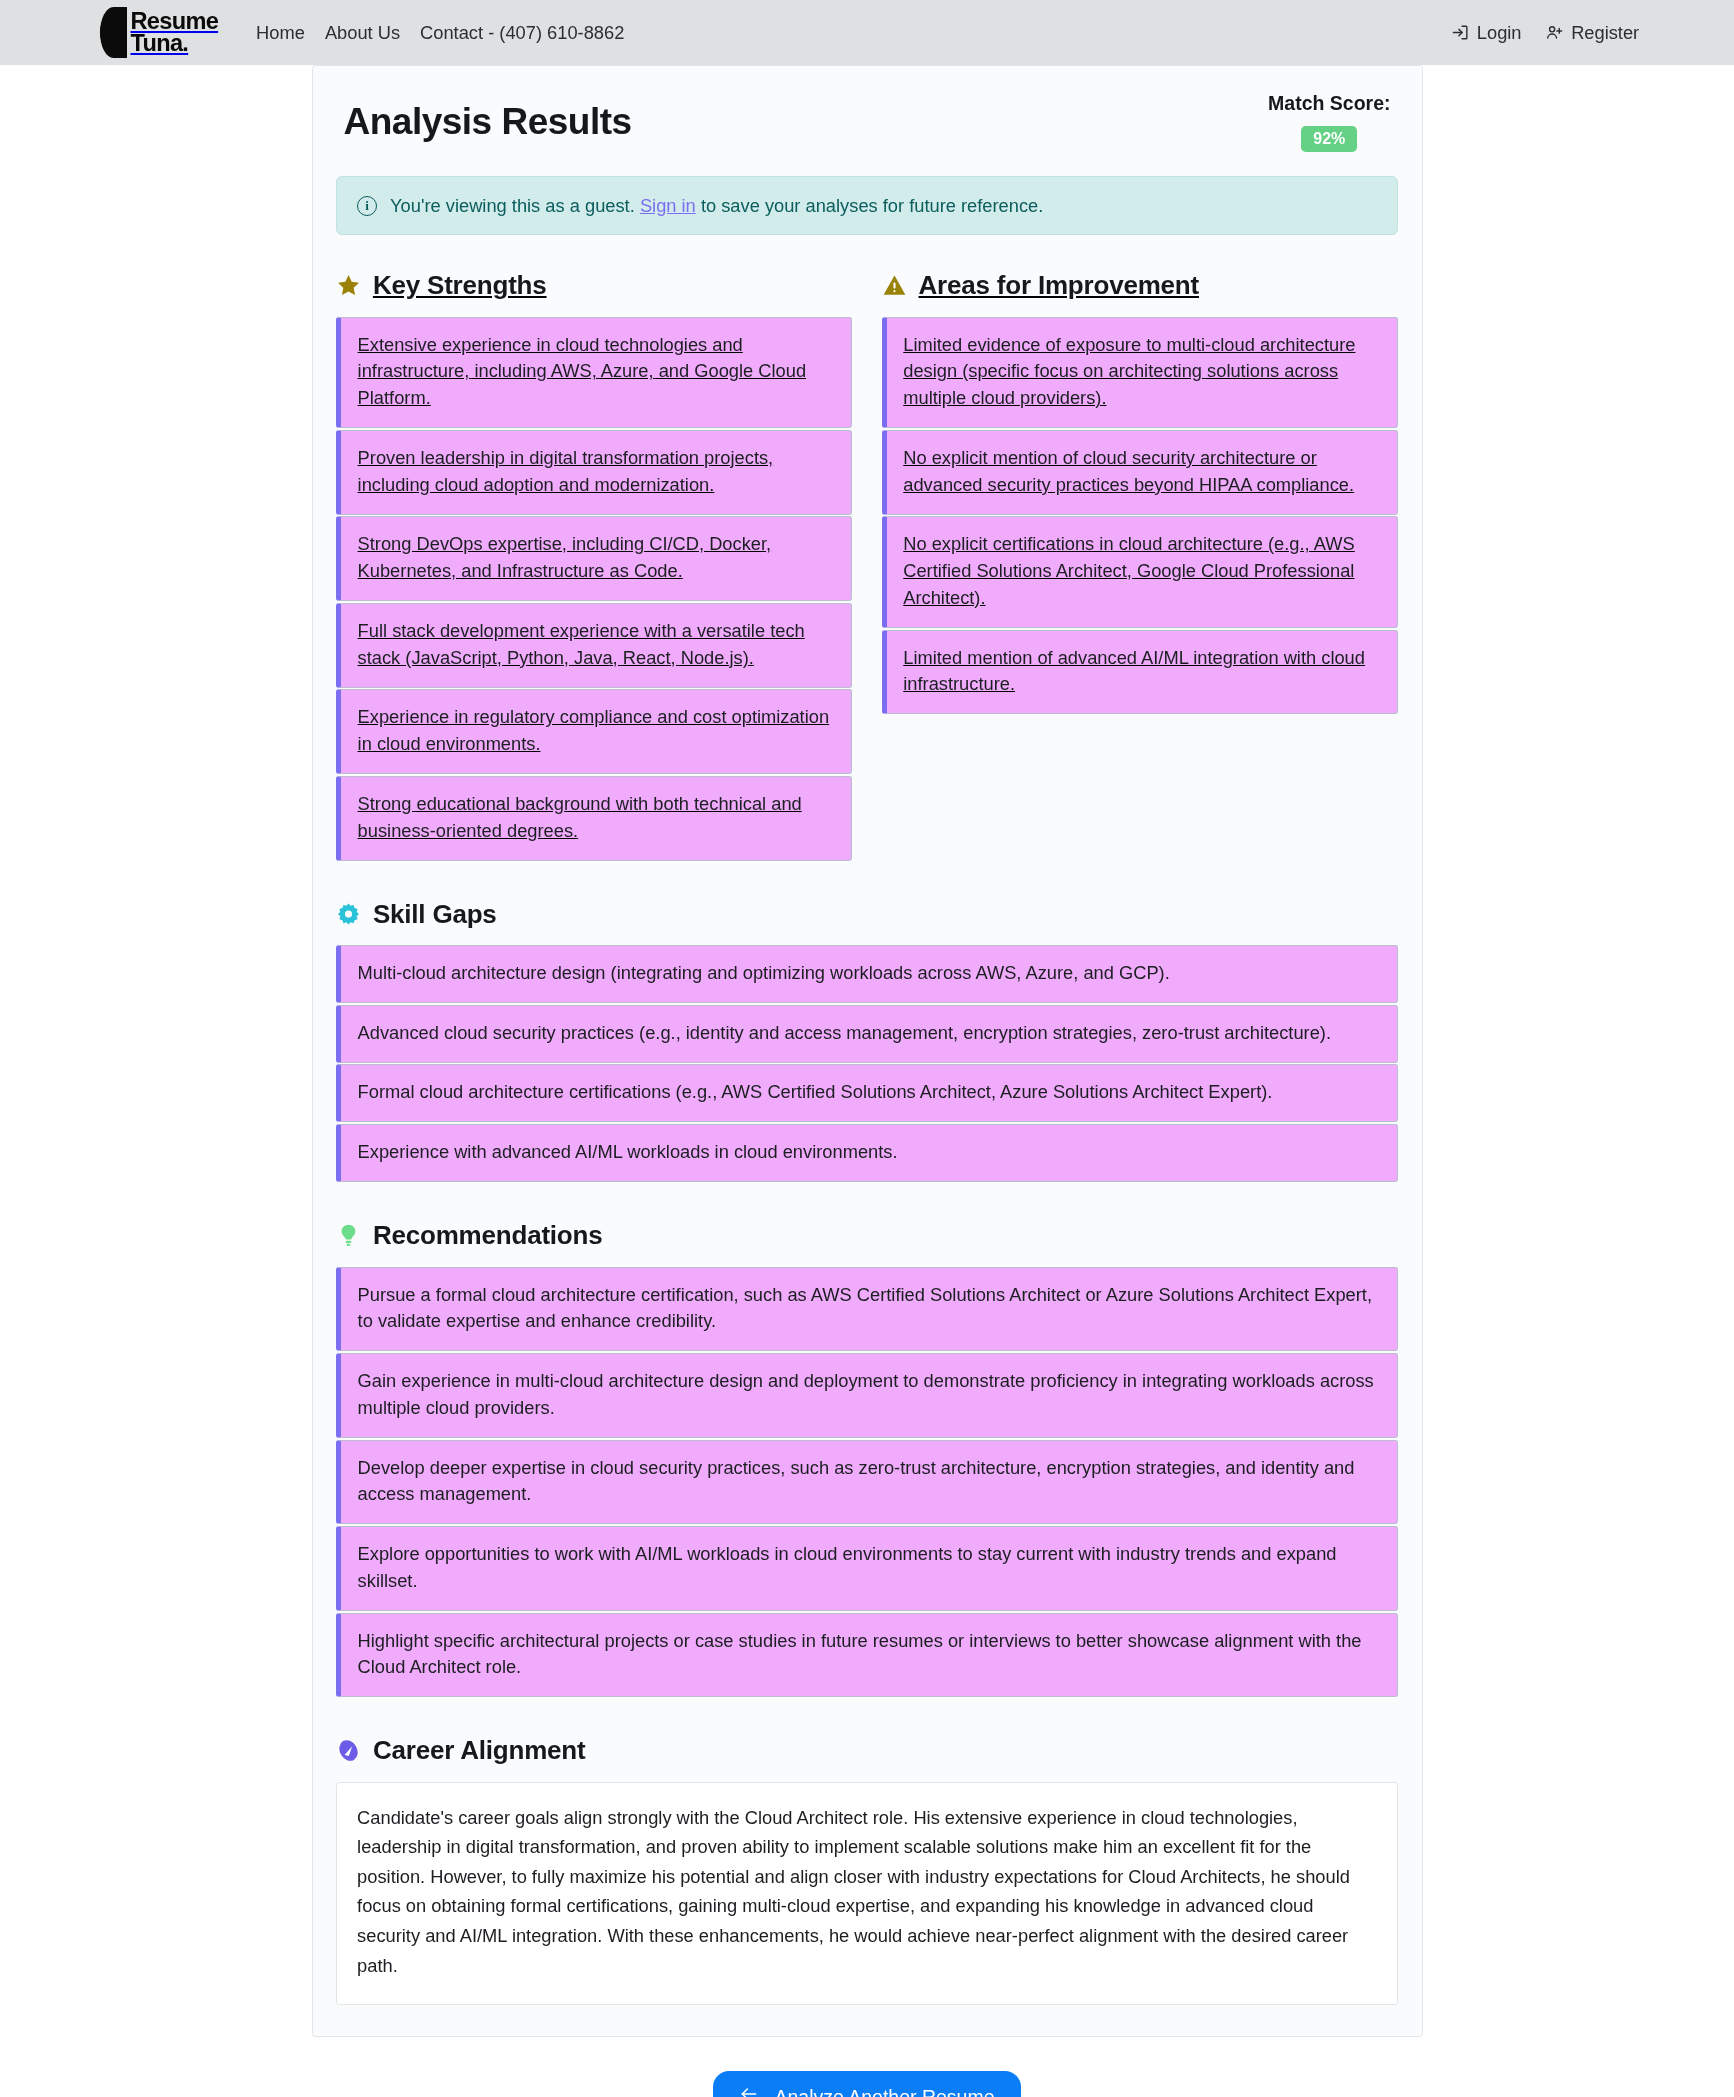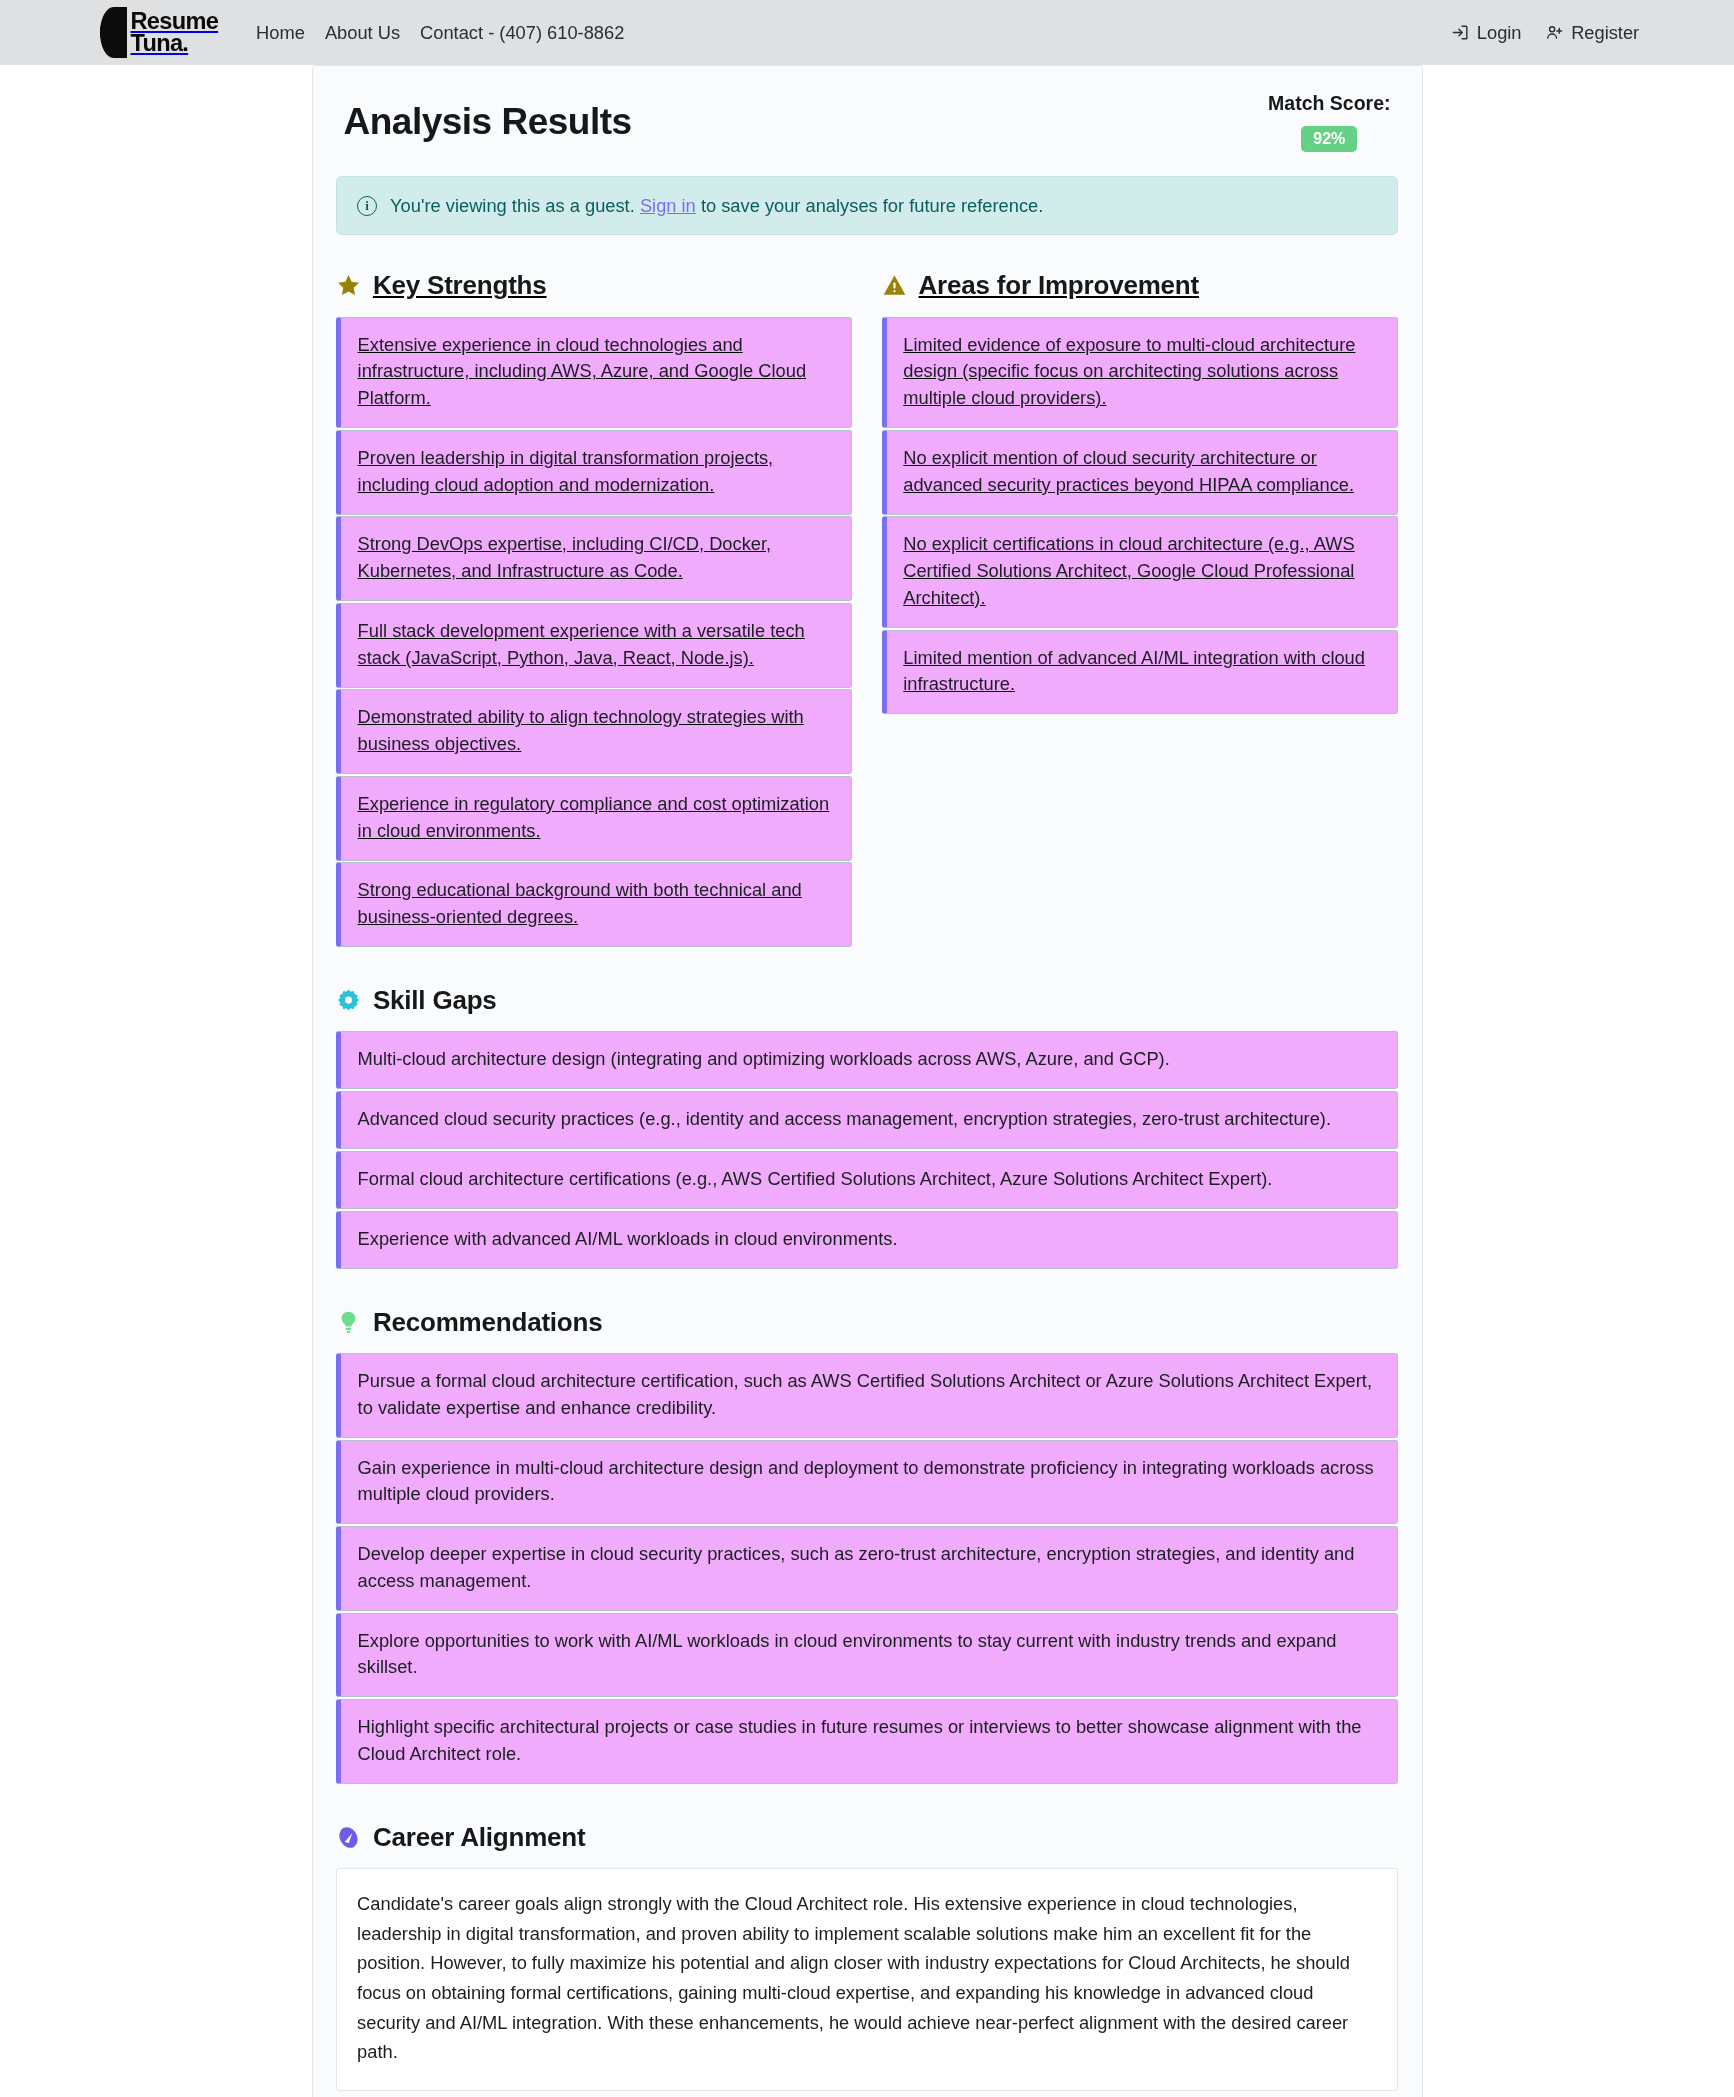--- a/index.html
+++ b/index.html
@@ -299,21 +299,20 @@
               <path d="M12 1.8l3.1 6.6 7 .9-5.1 4.9 1.3 7-6.3-3.5-6.3 3.5 1.3-7L2 9.3l7-.9z"></path>
             </svg>
           </span>
           <span class="sec-title">Key Strengths</span>
         </div>
         <div>
           <div class="item">Extensive experience in cloud technologies and infrastructure, including AWS, Azure, and Google Cloud Platform.</div>
           <div class="item">Proven leadership in digital transformation projects, including cloud adoption and modernization.</div>
           <div class="item">Strong DevOps expertise, including CI/CD, Docker, Kubernetes, and Infrastructure as Code.</div>
           <div class="item">Full stack development experience with a versatile tech stack (JavaScript, Python, Java, React, Node.js).</div>
-          <div class="item">Demonstrated ability to align technology strategies with business objectives.</div>
           <div class="item">Experience in regulatory compliance and cost optimization in cloud environments.</div>
           <div class="item">Strong educational background with both technical and business-oriented degrees.</div>
         </div>
       </div>
 
       <div class="col">
         <div class="sec-head">
           <span class="sec-icon">
             <svg viewBox="0 0 24 24" width="25" height="25" fill="#9a8208">
               <path d="M12 2.4L22.4 20.8H1.6z"></path>

